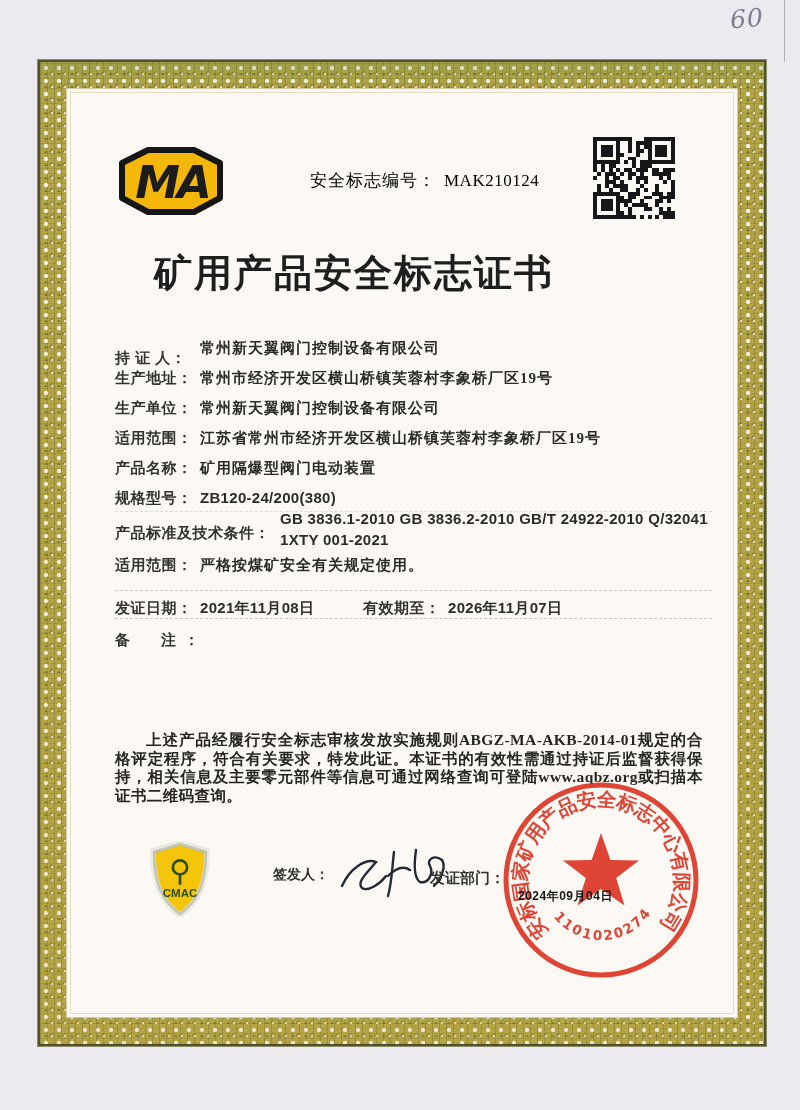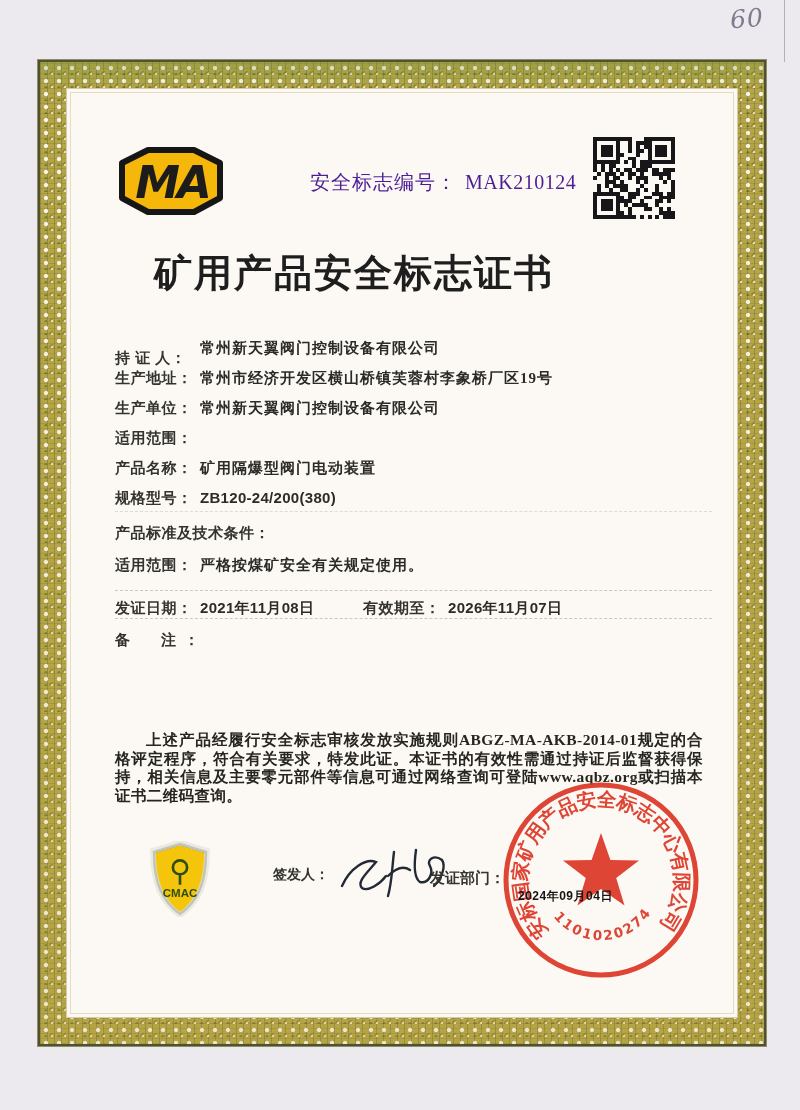--- a/index.html
+++ b/index.html
@@ -21,21 +21,21 @@
       radial-gradient(circle at 6px 13px, rgba(58,80,30,.5) 1.3px, rgba(0,0,0,0) 2.3px),
       repeating-linear-gradient(90deg, rgba(78,84,34,.32) 0 1px, rgba(0,0,0,0) 1px 7px),
       repeating-linear-gradient(0deg, rgba(122,112,46,.28) 0 1px, rgba(0,0,0,0) 1px 5px);
     background-size:auto,13px 13px,13px 13px,13px 13px,auto,auto;}
   .paper{position:absolute;left:26px;top:26px;right:26px;bottom:26px;background:#fcf9f5;
     border:1px solid #d8caa4;box-shadow: inset 0 0 0 3px #fcf9f5, inset 0 0 0 4px #e6dcc0;}
 
   
   .ma-logo{position:absolute;left:115px;top:146px;}
   .cert-no-line{position:absolute;left:310px;top:169px;font-family:"Liberation Serif",serif;
-    font-size:20px;color:#4c1d95;letter-spacing:1px;}
+    font-size:17px;color:#000000;letter-spacing:1px;}
   .cert-no-line .num{font-family:"Liberation Serif",serif;margin-left:8px;letter-spacing:.5px;}
   .qr{position:absolute;left:593px;top:137px;width:82px;height:82px;}
   .title{position:absolute;left:38px;top:248px;width:632px;text-align:center;
     font-size:38px;font-weight:900;color:#1e1e1e;letter-spacing:2px;}
 
   
   .lab{position:absolute;font-size:15px;font-weight:700;color:#33332f;letter-spacing:.5px;white-space:nowrap;}
   .val{position:absolute;font-size:15px;font-weight:700;color:#2b2b28;
     font-family:"Liberation Serif",serif;letter-spacing:1px;white-space:nowrap;}
   .val.alnum{font-family:"Liberation Sans",sans-serif;letter-spacing:.3px;}
@@ -333,30 +333,32 @@
   <div class="lab" style="left:115px;top:349px">持 证 人：</div>
   <div class="val" style="left:200px;top:339px">常州新天翼阀门控制设备有限公司</div>
 
   <div class="lab" style="left:115px;top:369px">生产地址：</div>
   <div class="val" style="left:200px;top:369px">常州市经济开发区横山桥镇芙蓉村李象桥厂区19号</div>
 
   <div class="lab" style="left:115px;top:399px">生产单位：</div>
   <div class="val" style="left:200px;top:399px">常州新天翼阀门控制设备有限公司</div>
 
   <div class="lab" style="left:115px;top:429px">适用范围：</div>
+  <div class="val" style="left:200px;top:429px">江苏省常州市经济开发区横山桥镇芙蓉村李象桥厂区19号</div>
 
   <div class="lab" style="left:115px;top:459px">产品名称：</div>
   <div class="val" style="left:200px;top:459px">矿用隔爆型阀门电动装置</div>
 
   <div class="lab" style="left:115px;top:489px">规格型号：</div>
   <div class="val alnum" style="left:200px;top:489px">ZB120-24/200(380)</div>
 
   <div class="divider" style="top:511px;opacity:.6"></div>
 
   <div class="lab" style="left:115px;top:524px">产品标准及技术条件：</div>
+  <div class="val alnum wrap" style="left:280px;top:508px;width:432px">GB 3836.1-2010 GB 3836.2-2010 GB/T 24922-2010 Q/320411XTY 001-2021</div>
 
   <div class="lab" style="left:115px;top:556px">适用范围：</div>
   <div class="val" style="left:200px;top:556px">严格按煤矿安全有关规定使用。</div>
 
   <div class="divider" style="top:590px"></div>
 
   <div class="lab" style="left:115px;top:599px">发证日期：</div>
   <div class="val alnum" style="left:200px;top:599px">2021年11月08日</div>
   <div class="lab" style="left:363px;top:599px">有效期至：</div>
   <div class="val alnum" style="left:448px;top:599px">2026年11月07日</div>

